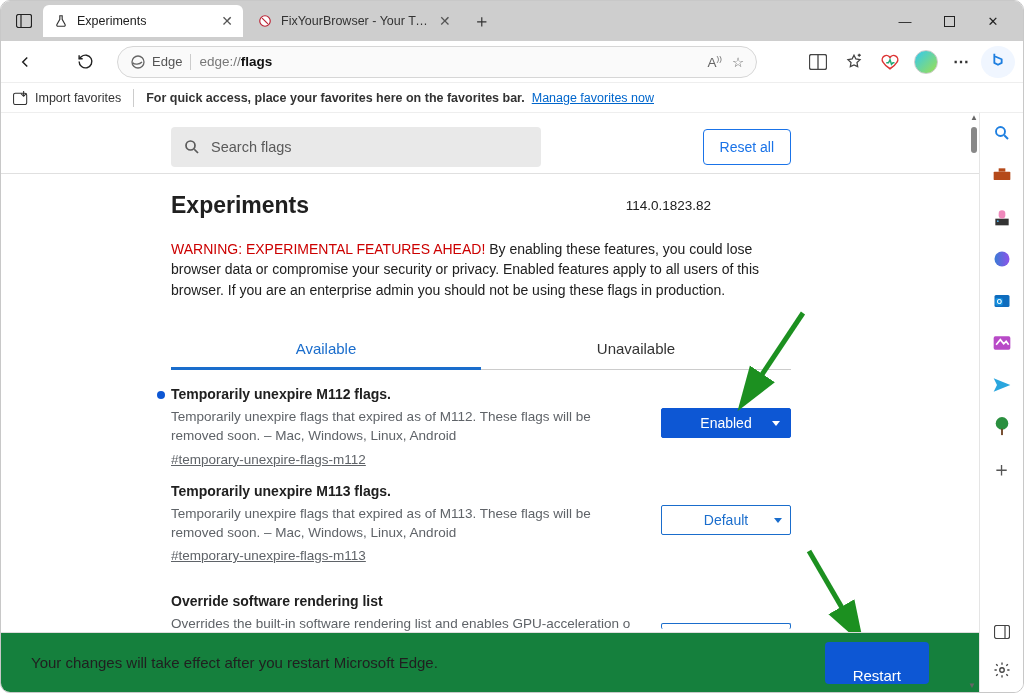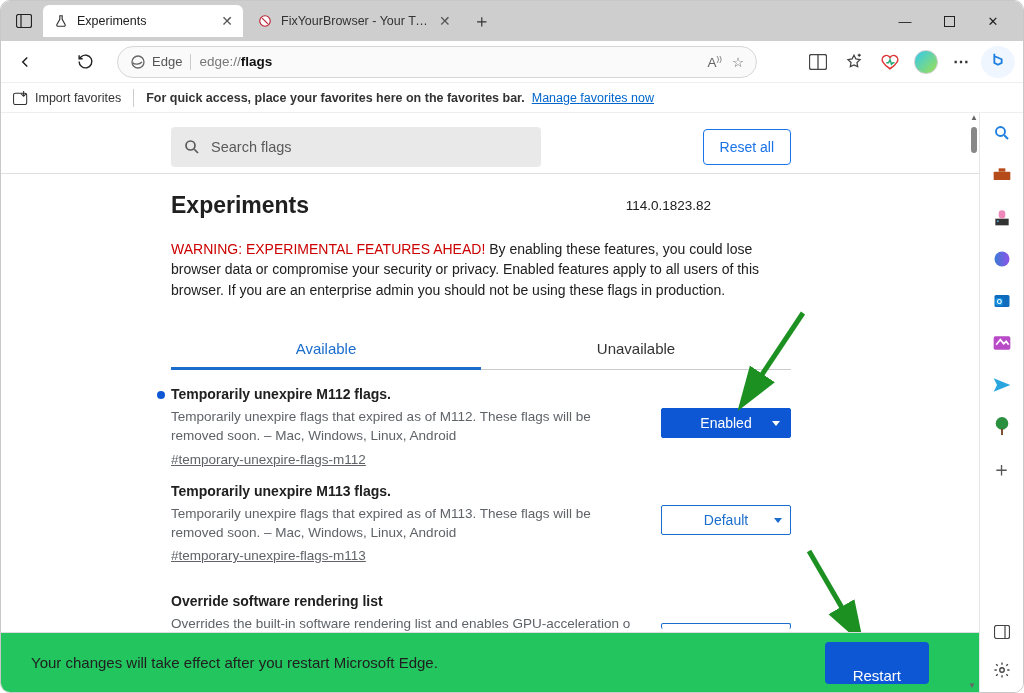--- a/index.html
+++ b/index.html
@@ -66,21 +66,21 @@
   .flag-title { font-weight:600; font-size:14px; }
   .flag-desc { color:#5f6368; font-size:13.5px; margin-top:6px; line-height:1.4; max-width: 440px;}
   .flag-hash { color:#5f6368; font-size:13.5px; margin-top:6px; text-decoration:underline; display:inline-block;}
   .flag-select { position:absolute; right:0; top:22px; width:130px; height:30px; font-size:14px; display:flex; align-items:center; justify-content:center; border-radius:2px; }
   .sel-enabled { background:#0d57d4; color:#fff; border:1px solid #0d57d4; }
   .sel-enabled::after { content:''; position:absolute; right:10px; top:12px; width:0; height:0; border-left:4px solid transparent; border-right:4px solid transparent; border-top:5px solid #fff; }
   .sel-default { background:#fff; color:#1a6dcc; border:1px solid #1a6dcc; }
   .sel-default::after { content:''; position:absolute; right:8px; top:12px; width:0; height:0; border-left:4px solid transparent; border-right:4px solid transparent; border-top:5px solid #1a6dcc; }
   
   
-  .restart-bar { position:absolute; left:0; right:0; bottom:0; height:60px; background:#22c55e; border-top:1px solid #ddd; display:flex; align-items:center; padding:0 30px; }
+  .restart-bar { position:absolute; left:0; right:0; bottom:0; height:60px; background:#15803d; border-top:1px solid #ddd; display:flex; align-items:center; padding:0 30px; }
   .restart-bar .msg { font-size:15px; color:#202020; }
   .restart-btn { margin-left:auto; background:#0d57d4; color:#fff; height:42px; padding:0 28px; border-radius:4px; font-size:15px; display:flex; align-items:flex-end; margin-right:20px; }
   .scroll-thumb-top { position:absolute; top:14px; right:2px; width:6px; height:26px; background:#888; border-radius:3px; }
   .scroll-arrow-up { position:absolute; top:0; right:1px; font-size:8px; color:#666; }
   .scroll-arrow-dn { position:absolute; bottom:2px; right:1px; font-size:8px; color:#666; }
   
   
   .arrow1 { position:absolute; pointer-events:none; }
   
   svg { display:block; }

